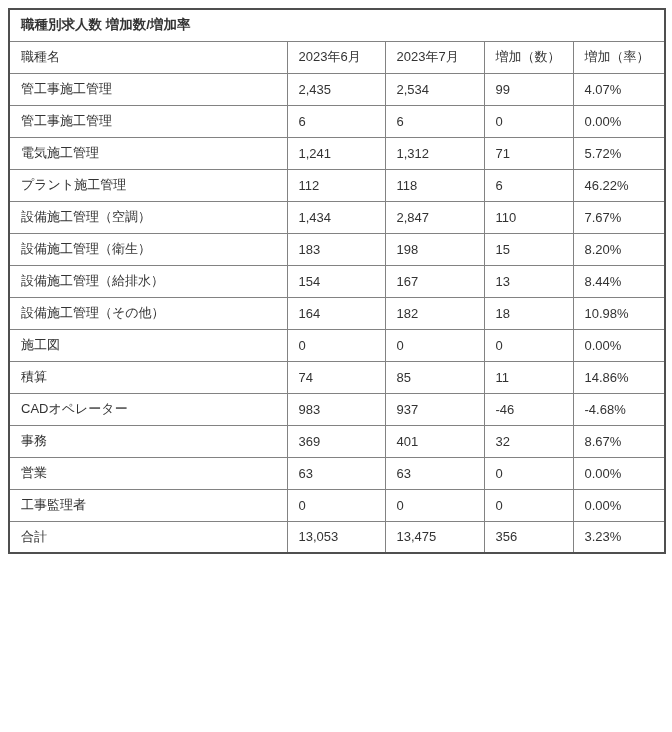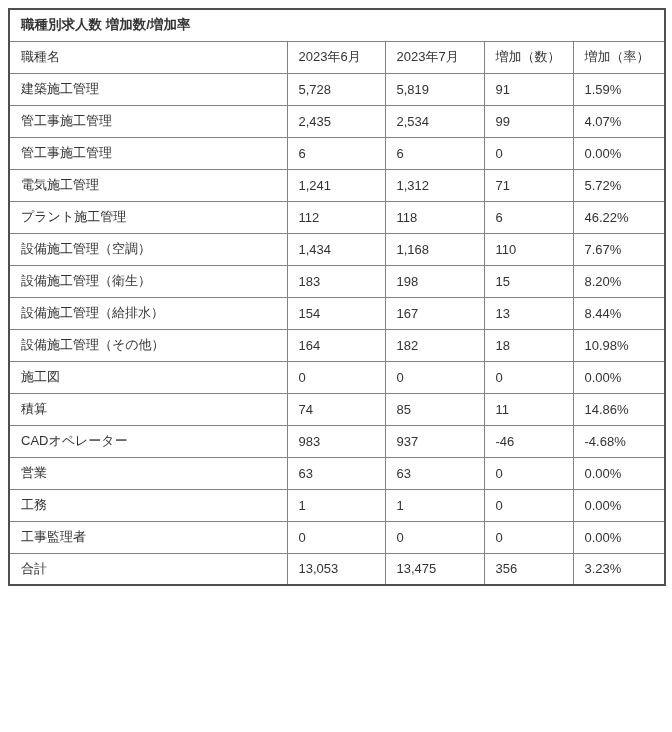--- a/index.html
+++ b/index.html
@@ -61,27 +61,20 @@
     <tr id="header-row">
         <th>職種名</th>
         <th>2023年6月</th>
         <th>2023年7月</th>
         <th>増加（数）</th>
         <th>増加（率）</th>
       </tr>
   </thead>
   <tbody id="table-body">
       <tr>
-        <td>建築施工管理</td>
-        <td>5,728</td>
-        <td>5,819</td>
-        <td>91</td>
-        <td>1.59%</td>
-      </tr>
-      <tr>
         <td>管工事施工管理</td>
         <td>2,435</td>
         <td>2,534</td>
         <td>99</td>
         <td>4.07%</td>
       </tr>
       <tr>
         <td>管工事施工管理</td>
         <td>6</td>
         <td>6</td>
@@ -98,21 +91,21 @@
       <tr>
         <td>プラント施工管理</td>
         <td>112</td>
         <td>118</td>
         <td>6</td>
         <td>46.22%</td>
       </tr>
       <tr>
         <td>設備施工管理（空調）</td>
         <td>1,434</td>
-        <td>1,168</td>
+        <td>2,847</td>
         <td>110</td>
         <td>7.67%</td>
       </tr>
       <tr>
         <td>設備施工管理（衛生）</td>
         <td>183</td>
         <td>198</td>
         <td>15</td>
         <td>8.20%</td>
       </tr>
@@ -145,30 +138,30 @@
         <td>14.86%</td>
       </tr>
       <tr>
         <td>CADオペレーター</td>
         <td>983</td>
         <td>937</td>
         <td>-46</td>
         <td>-4.68%</td>
       </tr>
       <tr>
+        <td>事務</td>
+        <td>369</td>
+        <td>401</td>
+        <td>32</td>
+        <td>8.67%</td>
+      </tr>
+      <tr>
         <td>営業</td>
         <td>63</td>
         <td>63</td>
-        <td>0</td>
-        <td>0.00%</td>
-      </tr>
-      <tr>
-        <td>工務</td>
-        <td>1</td>
-        <td>1</td>
         <td>0</td>
         <td>0.00%</td>
       </tr>
       <tr>
         <td>工事監理者</td>
         <td>0</td>
         <td>0</td>
         <td>0</td>
         <td>0.00%</td>
       </tr>

